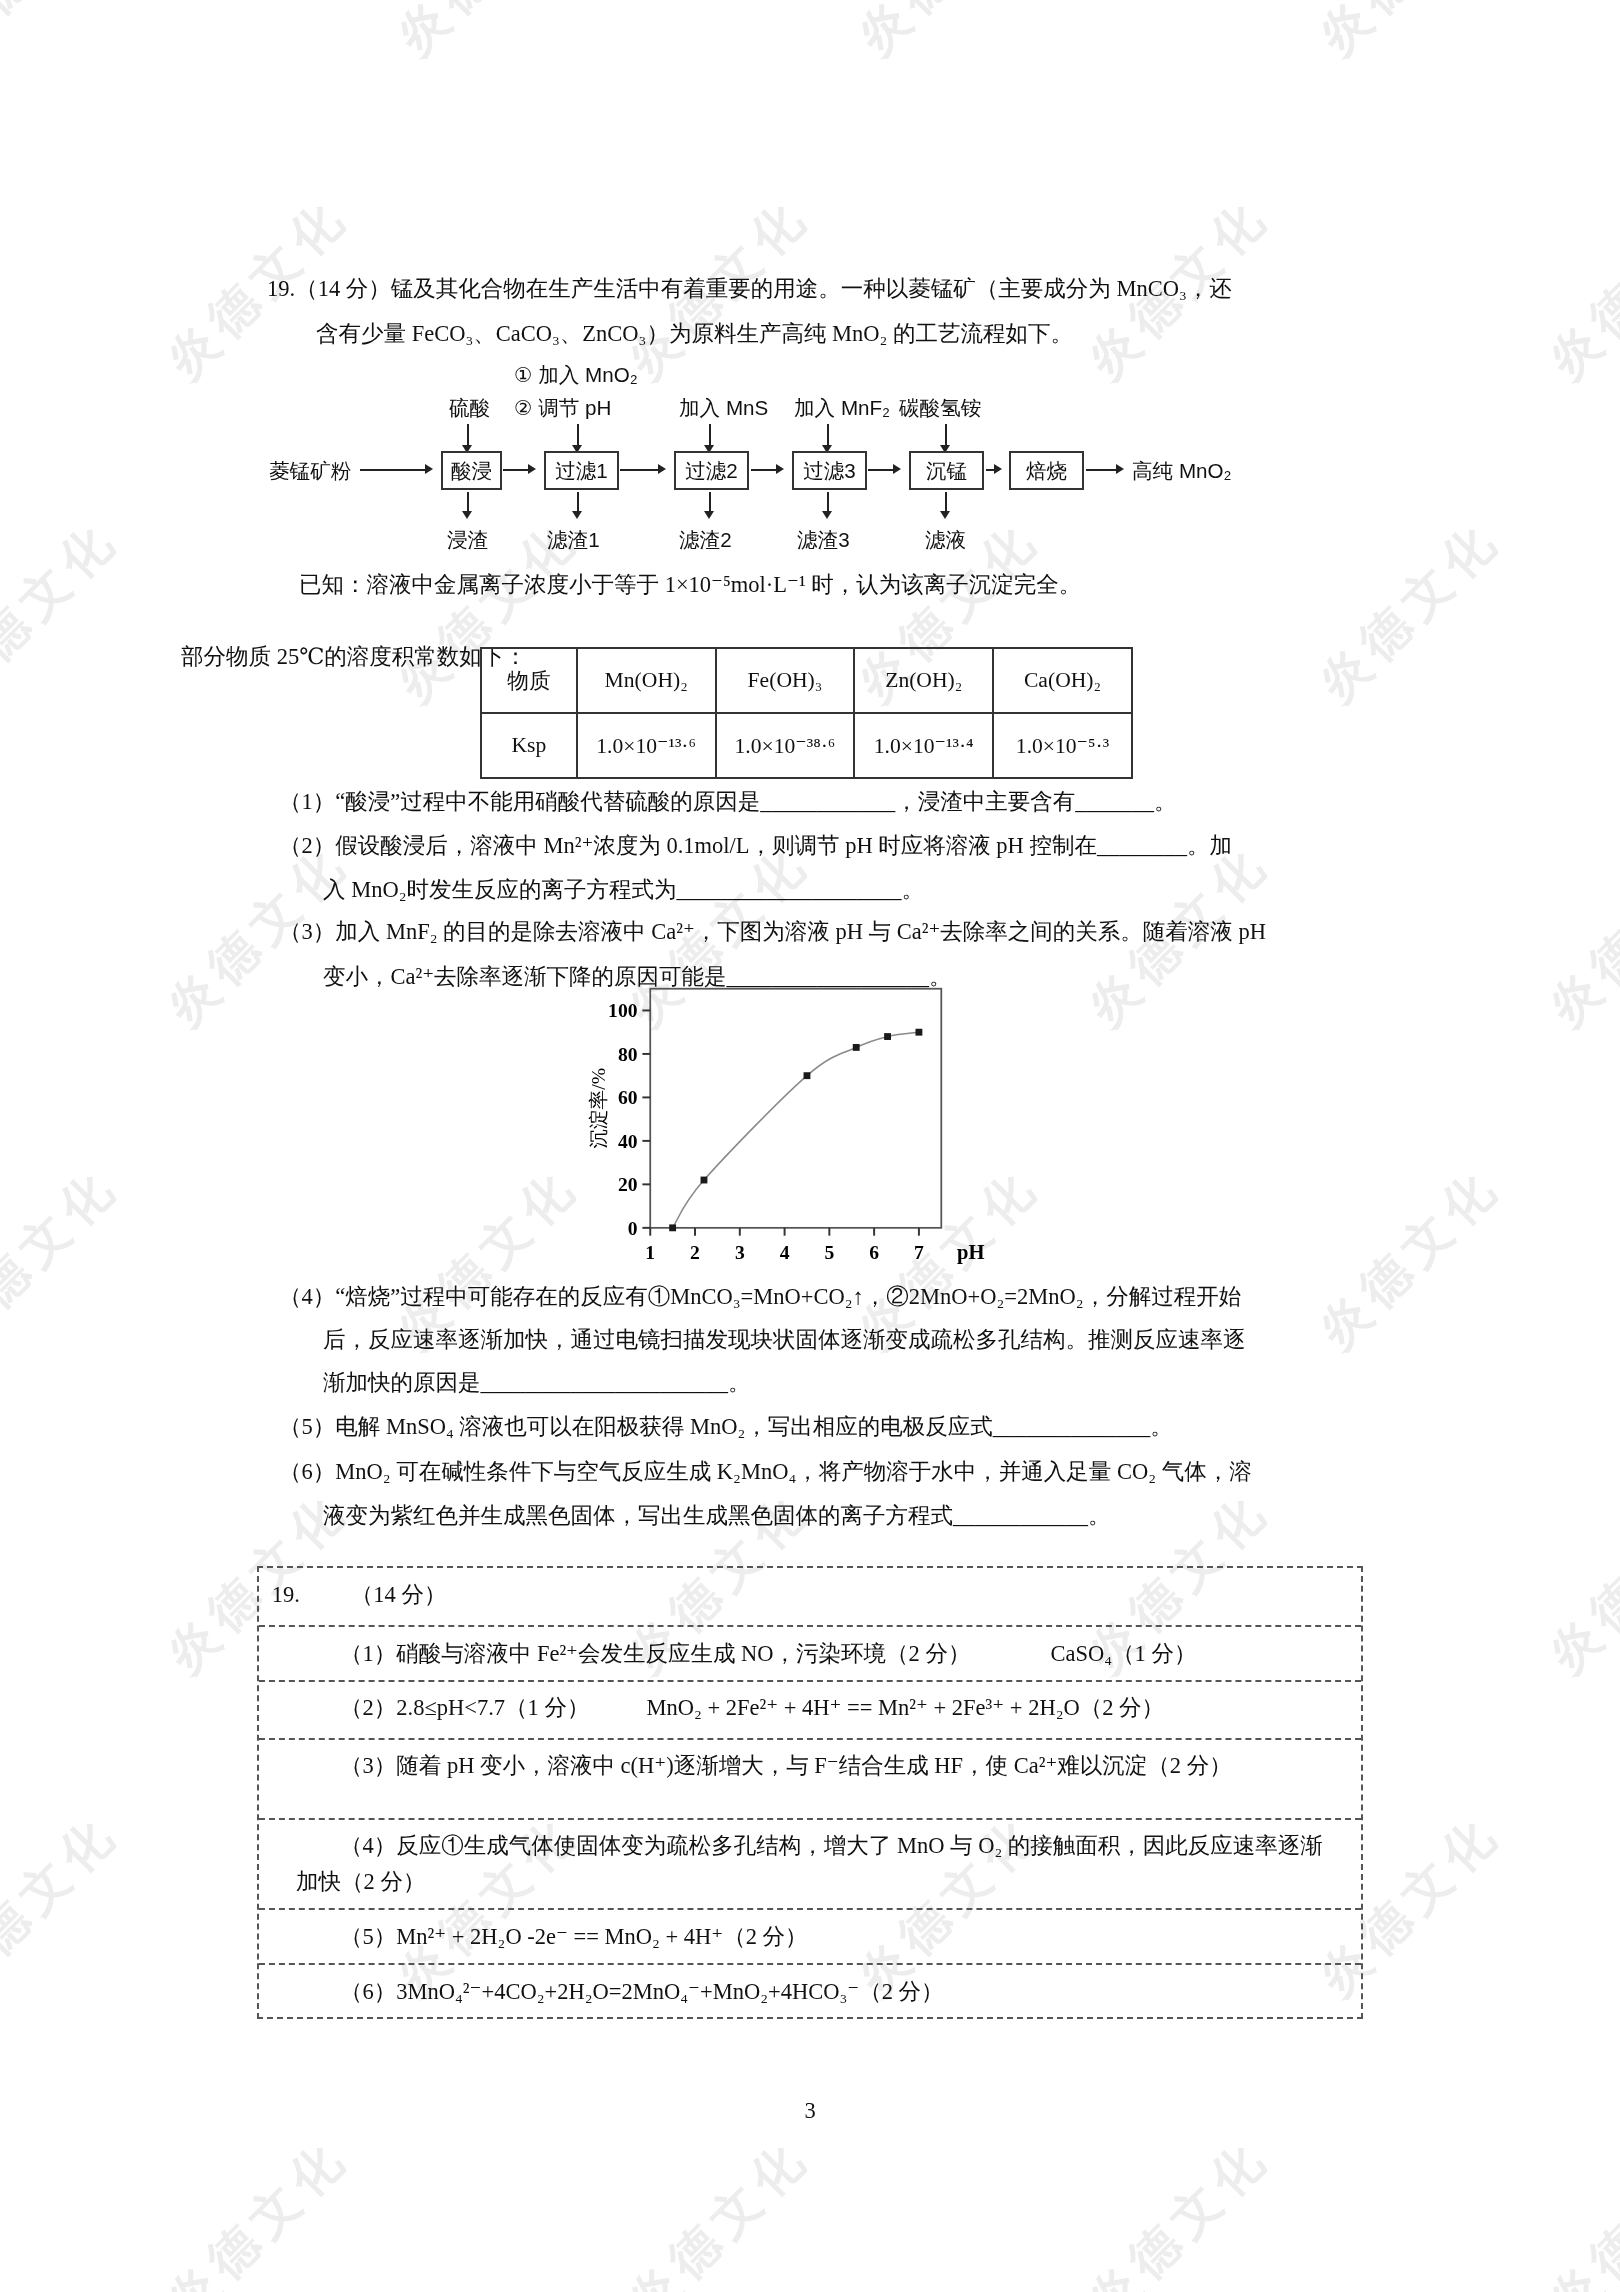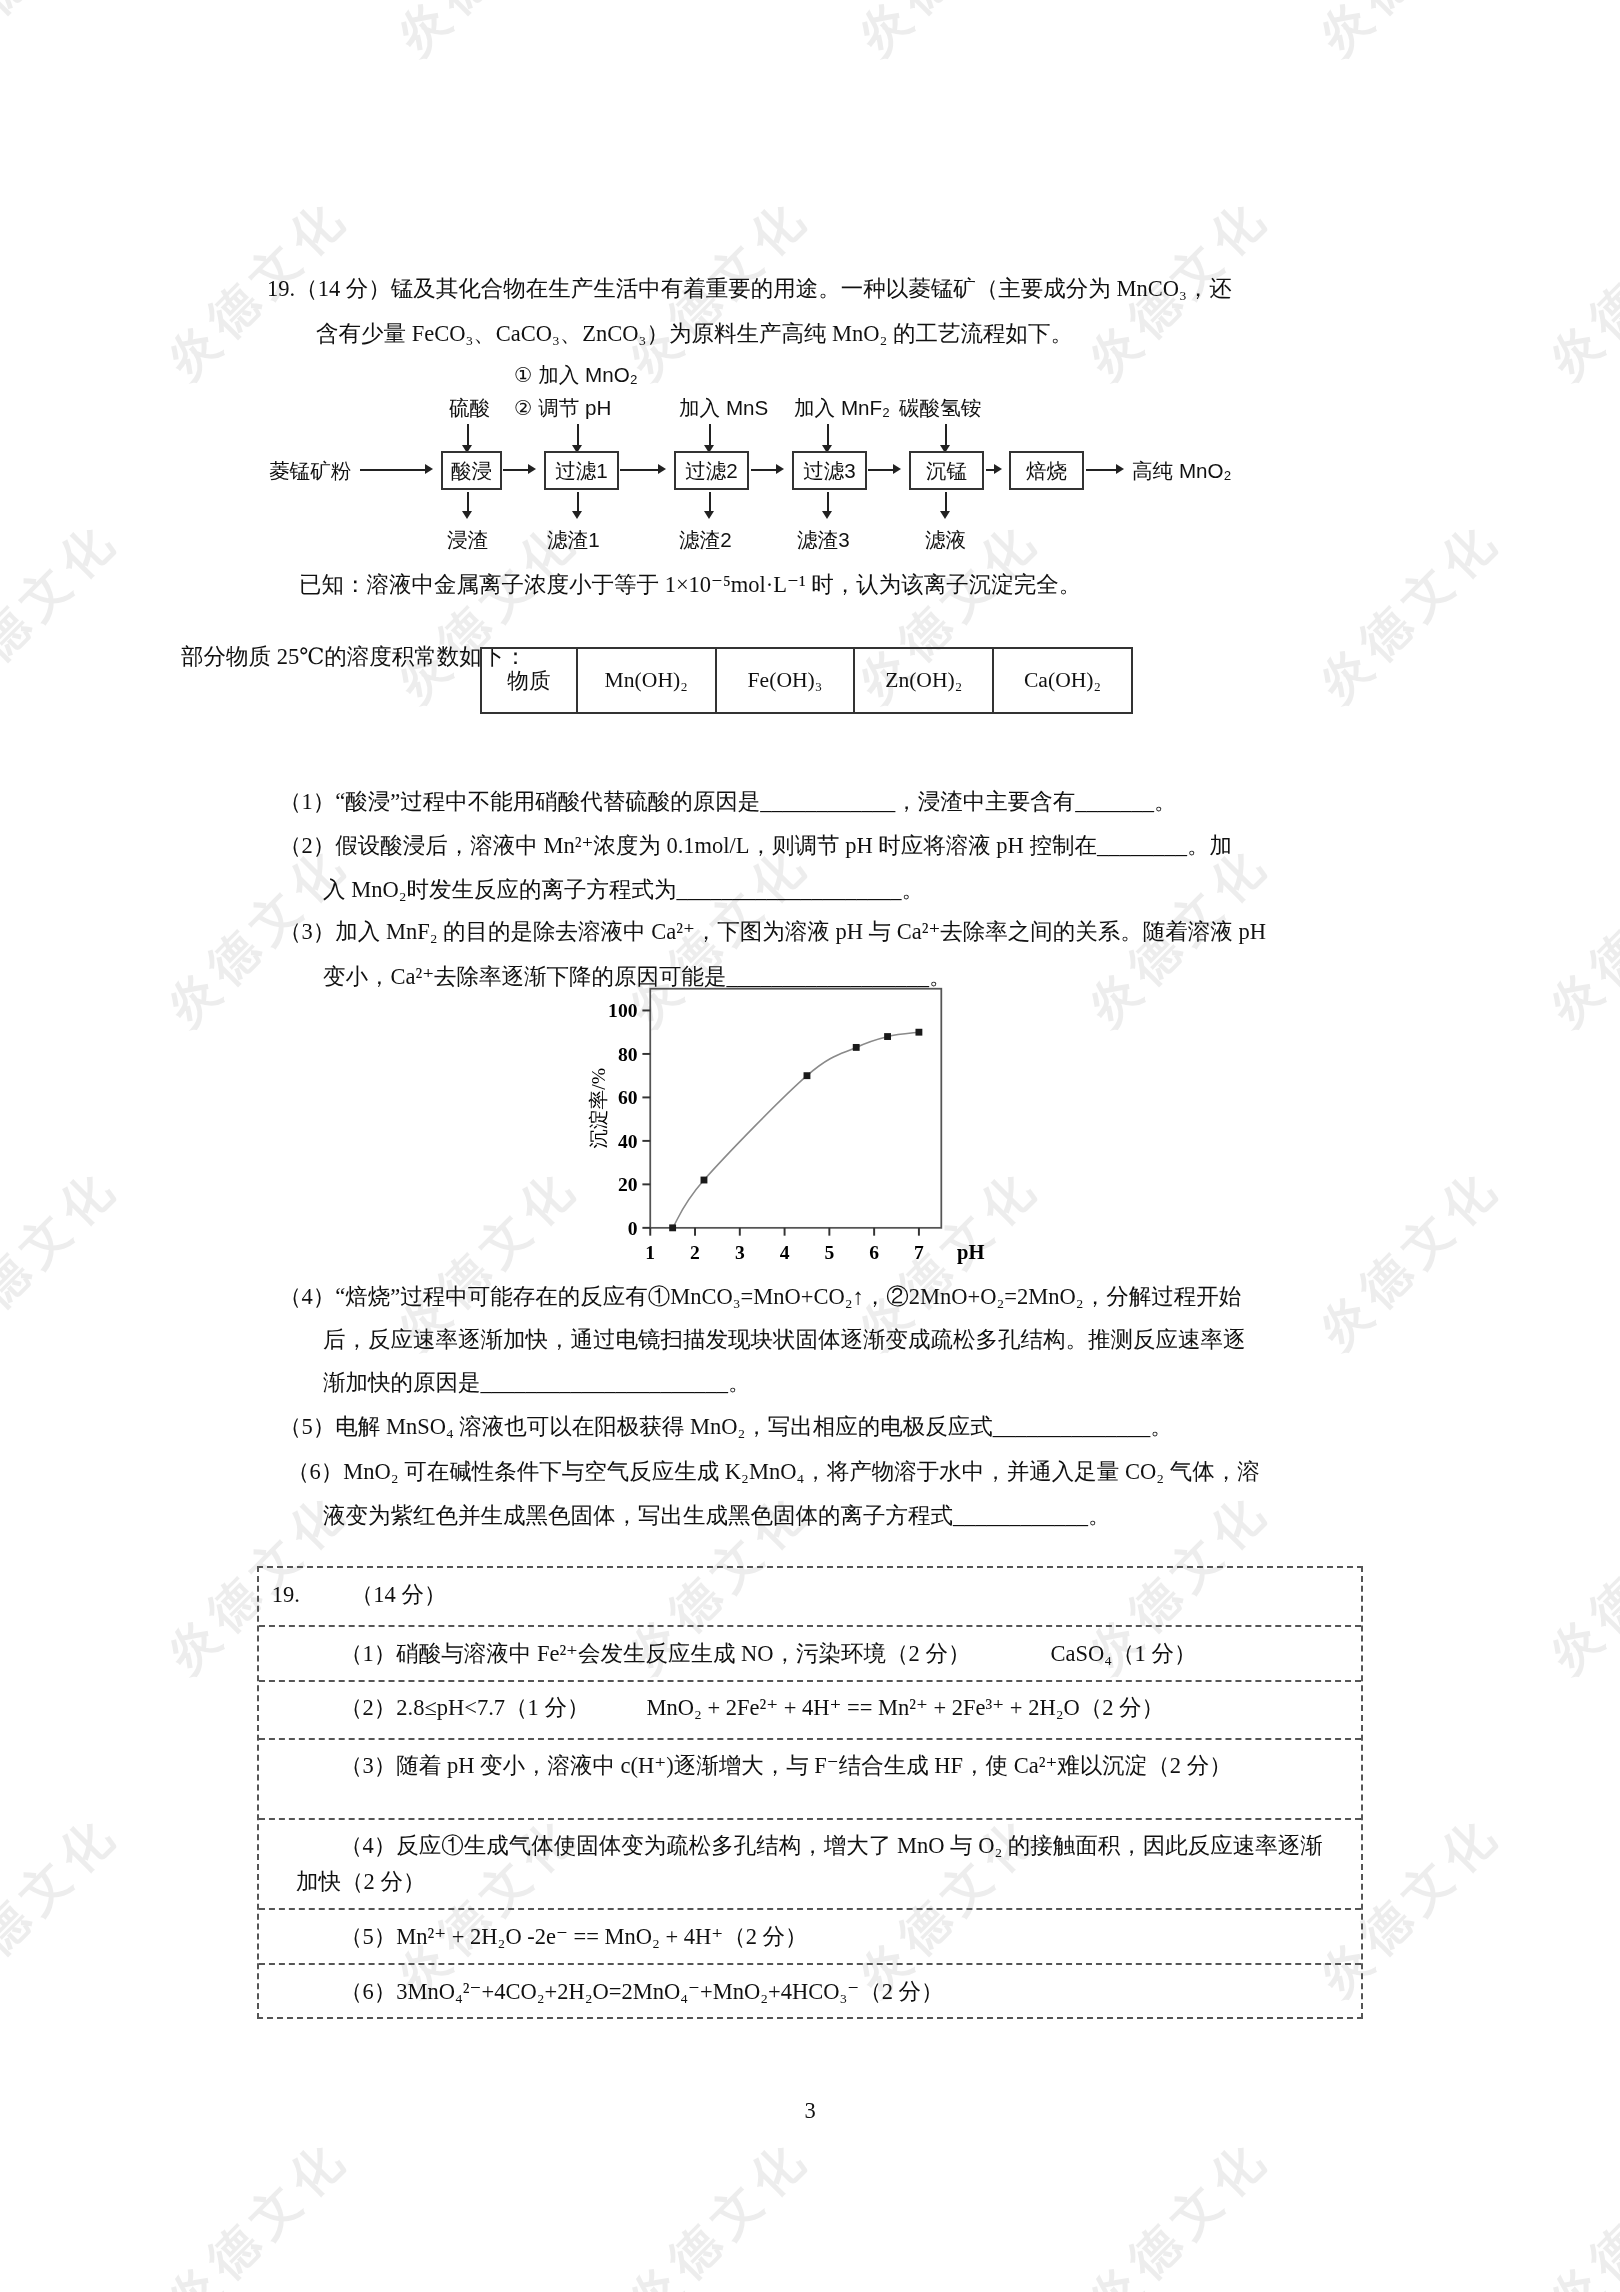--- a/index.html
+++ b/index.html
@@ -138,20 +138,27 @@
     <div class="line" style="left:181px;top:642px;">部分物质 25℃的溶度积常数如下：</div>
 
     <table class="ksp-table">
       <tbody>
           <tr>
         <td class="c0">物质</td>
         <td class="cv">Mn(OH)₂</td>
         <td class="cv">Fe(OH)₃</td>
         <td class="cv">Zn(OH)₂</td>
         <td class="cv">Ca(OH)₂</td>
+      </tr>
+      <tr>
+        <td class="c0">Ksp</td>
+        <td class="cv">1.0×10⁻¹³·⁶</td>
+        <td class="cv">1.0×10⁻³⁸·⁶</td>
+        <td class="cv">1.0×10⁻¹³·⁴</td>
+        <td class="cv">1.0×10⁻⁵·³</td>
       </tr>
     </tbody>
       </table>
 
     <div class="line" style="left:279px;top:787px;">（1）“酸浸”过程中不能用硝酸代替硫酸的原因是____________，浸渣中主要含有_______。</div>
     <div class="line" style="left:279px;top:831px;">（2）假设酸浸后，溶液中 Mn²⁺浓度为 0.1mol/L，则调节 pH 时应将溶液 pH 控制在________。加</div>
     <div class="line" style="left:323px;top:875px;">入 MnO₂时发生反应的离子方程式为____________________。</div>
     <div class="line" style="left:279px;top:917px;">（3）加入 MnF₂ 的目的是除去溶液中 Ca²⁺，下图为溶液 pH 与 Ca²⁺去除率之间的关系。随着溶液 pH</div>
     <div class="line" style="left:323px;top:962px;">变小，Ca²⁺去除率逐渐下降的原因可能是__________________。</div>
 
@@ -191,21 +198,21 @@
         <rect x="244.42307692307693" y="99.22727272727272" width="7" height="7" fill="#1a1a1a"></rect>
         <rect x="294.68461538461537" y="70.3909090909091" width="7" height="7" fill="#1a1a1a"></rect>
         <rect x="326.66923076923075" y="59.30000000000001" width="7" height="7" fill="#1a1a1a"></rect>
         <rect x="358.65384615384613" y="54.863636363636374" width="7" height="7" fill="#1a1a1a"></rect>
       </svg>
 
     <div class="line" style="left:279px;top:1282px;">（4）“焙烧”过程中可能存在的反应有①MnCO₃=MnO+CO₂↑，②2MnO+O₂=2MnO₂，分解过程开始</div>
     <div class="line" style="left:323px;top:1325px;">后，反应速率逐渐加快，通过电镜扫描发现块状固体逐渐变成疏松多孔结构。推测反应速率逐</div>
     <div class="line" style="left:323px;top:1368px;">渐加快的原因是______________________。</div>
     <div class="line" style="left:279px;top:1412px;">（5）电解 MnSO₄ 溶液也可以在阳极获得 MnO₂，写出相应的电极反应式______________。</div>
-    <div class="line" style="left:279px;top:1457px;margin-left:8px;">（6）MnO₂ 可在碱性条件下与空气反应生成 K₂MnO₄，将产物溶于水中，并通入足量 CO₂ 气体，溶</div>
+    <div class="line" style="left:279px;top:1457px;">（6）MnO₂ 可在碱性条件下与空气反应生成 K₂MnO₄，将产物溶于水中，并通入足量 CO₂ 气体，溶</div>
     <div class="line" style="left:323px;top:1501px;">液变为紫红色并生成黑色固体，写出生成黑色固体的离子方程式____________。</div>
 
     <div class="ansbox">
       <div class="ans-row ans-head" style="min-height:57px;">
         <span>19.</span><span class="score">（14 分）</span>
       </div>
       <div class="ans-row" style="min-height:54px;">
         <span>（1）硝酸与溶液中 Fe²⁺会发生反应生成 NO，污染环境（2 分）</span><span class="gap-wide">CaSO₄（1 分）</span>
       </div>
       <div class="ans-row" style="min-height:58px;">

